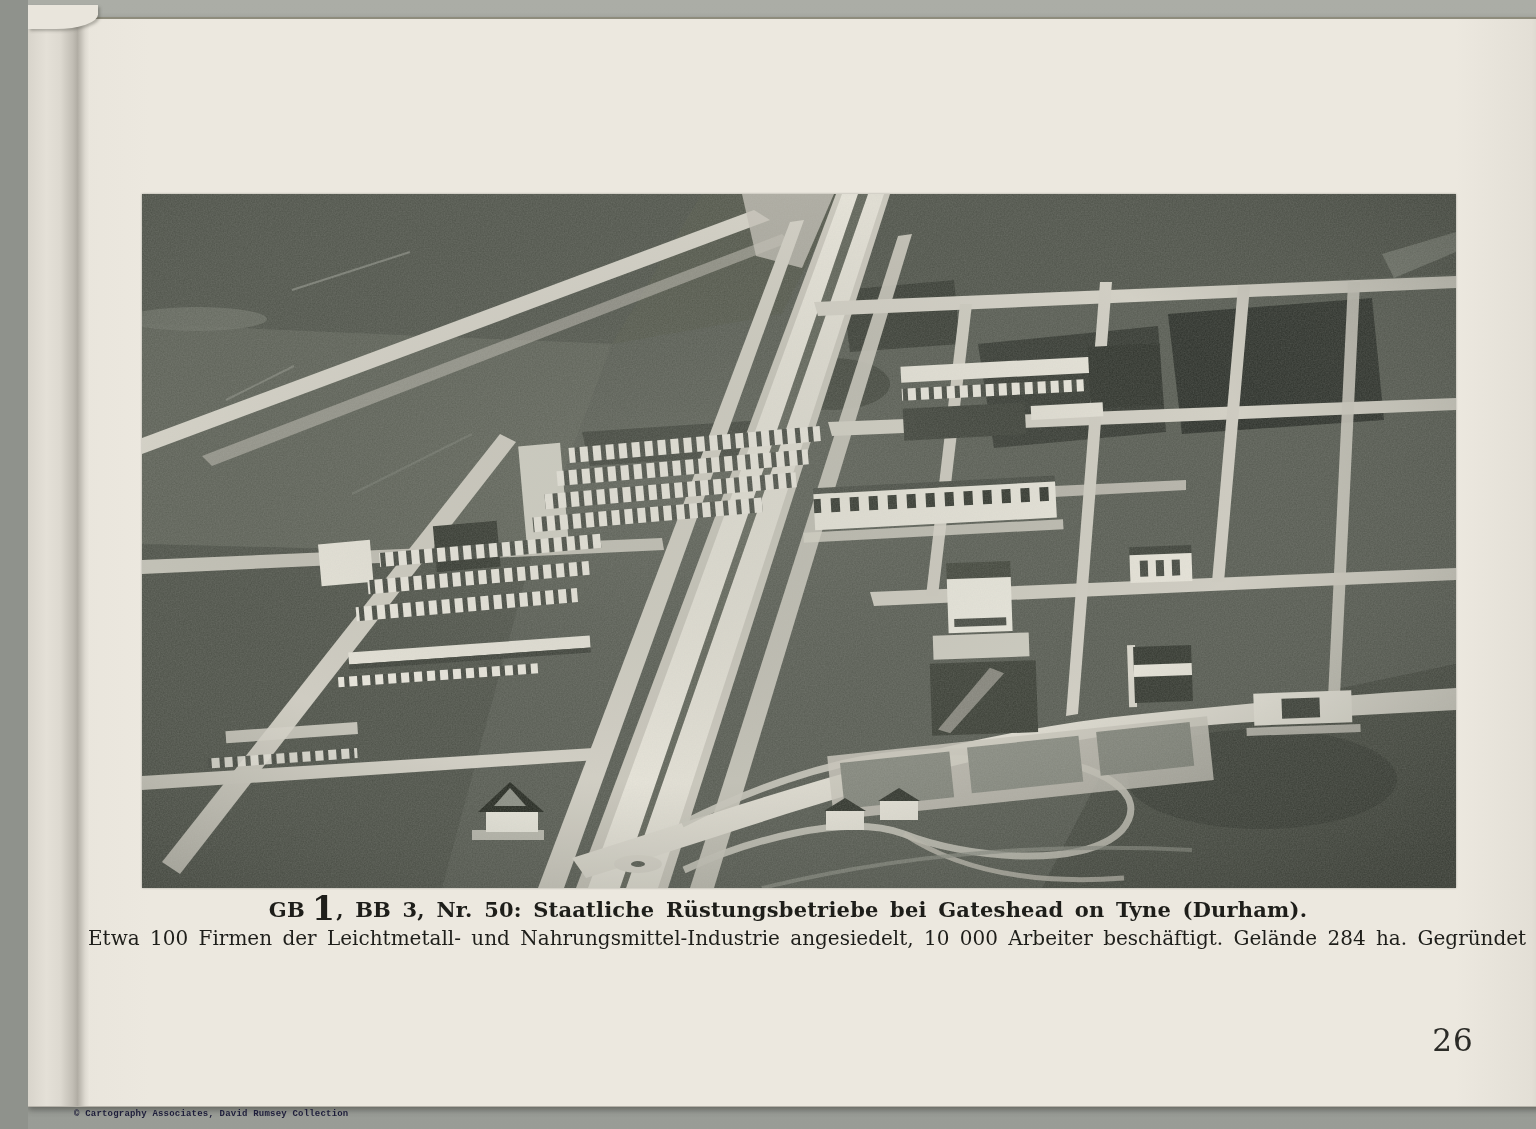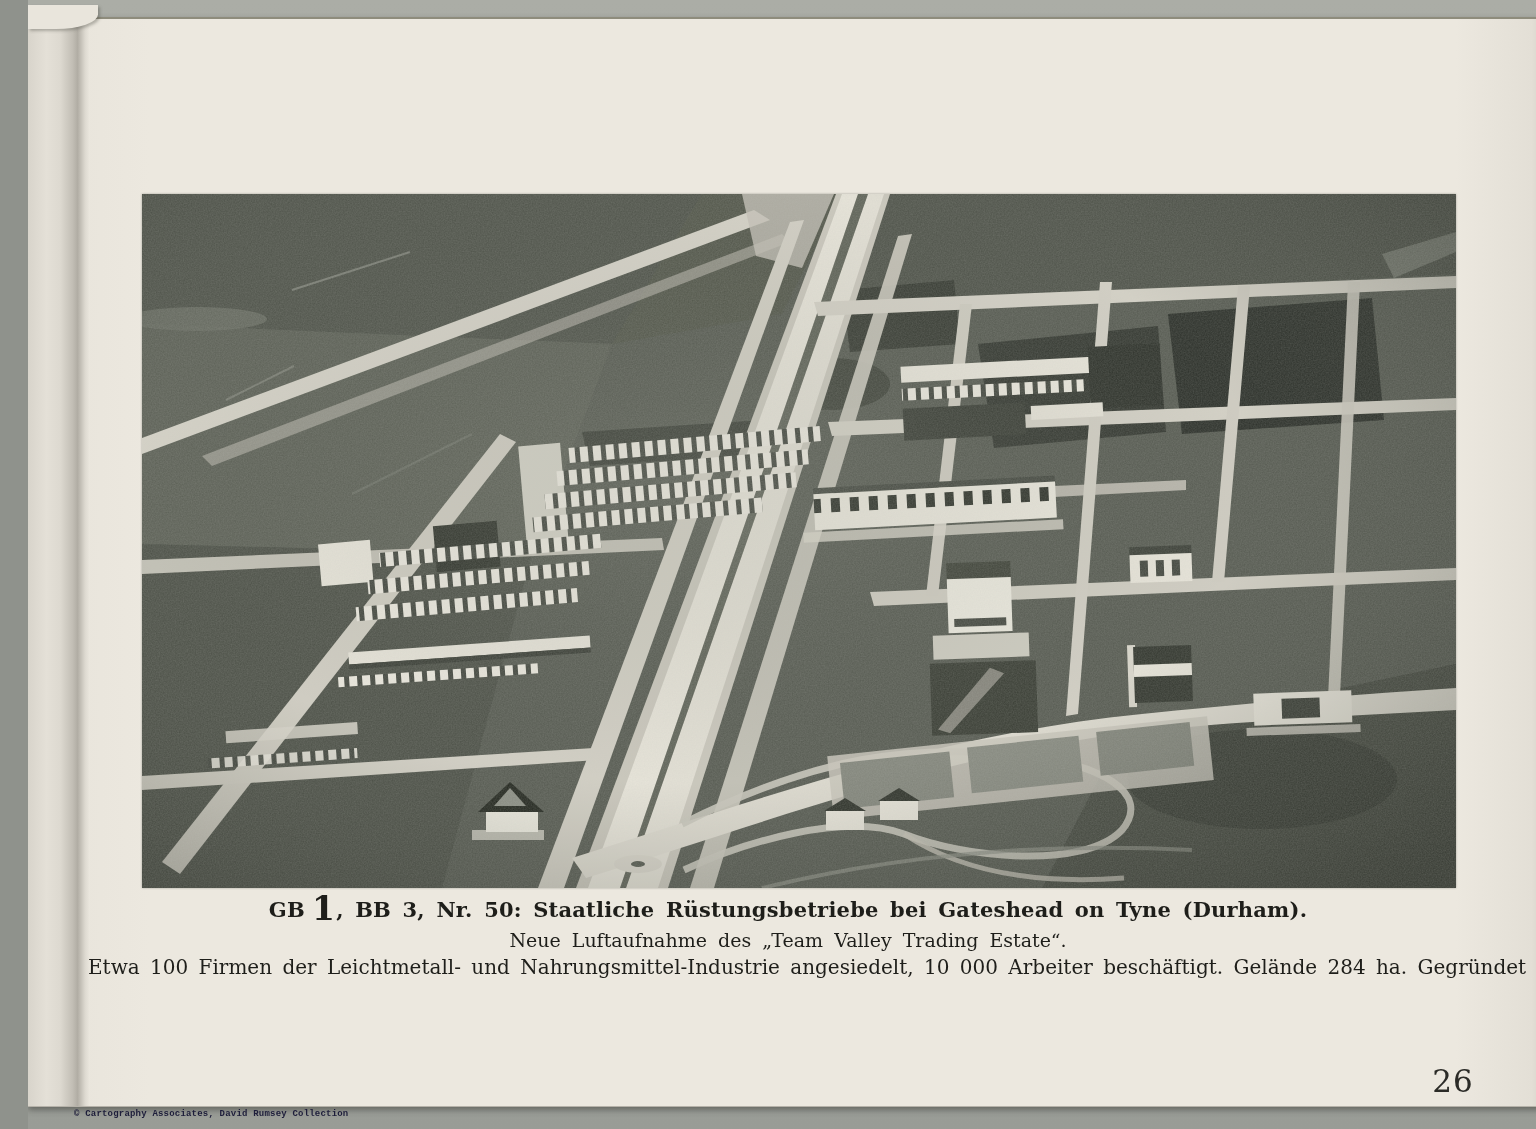--- a/index.html
+++ b/index.html
@@ -21,21 +21,21 @@
                box-shadow:inset 0 0 46px rgba(10,12,8,.35), 0 0 2px rgba(60,60,50,.4);
                background:#575b52;overflow:hidden;}
   .photo-frame svg{display:block;width:100%;height:100%;}
   
   .caption{position:absolute;left:60px;top:876px;width:1400px;text-align:center;color:#1e1e1a;}
   .cap-line1{font-size:21px;line-height:27px;font-weight:bold;word-spacing:4px;letter-spacing:.2px;}
   .cap-numeral{font-size:33px;font-weight:bold;vertical-align:-3px;margin:0 1px 0 7px;}
   .cap-line2{font-size:19px;line-height:24px;margin-top:5px;word-spacing:5px;}
   .cap-line3{font-size:20px;line-height:24px;margin-top:3px;word-spacing:4px;white-space:nowrap;}
   
-  .page-number{position:absolute;left:1380px;top:1044px;width:90px;text-align:center;
+  .page-number{position:absolute;left:1380px;top:1003px;width:90px;text-align:center;
                font-size:31px;color:#2b2b27;letter-spacing:1px;}
   
   .copyright{position:absolute;left:46px;top:1109px;font-family:Liberation Mono, monospace;
              font-size:9px;font-weight:bold;color:#1d1d3a;letter-spacing:.2px;}
 </style>
 </head>
 <body>
 
 <div class="stage">
 
@@ -205,21 +205,20 @@
           <ellipse cx="496" cy="670" rx="7" ry="3" fill="#565a50"></ellipse>
         </g>
 
         <rect width="1314" height="694" fill="url(#vig)"></rect>
         <rect width="1314" height="694" filter="url(#grain)"></rect>
       </svg>
     </div>
 
     <div class="caption">
       <div class="cap-line1"><span>GB</span><span class="cap-numeral">1</span><span>, BB 3, Nr. 50: Staatliche Rüstungsbetriebe bei Gateshead on Tyne (Durham).</span></div>
-      <div class="cap-line2">Neue Luftaufnahme des „Team Valley Trading Estate“.</div>
       <div class="cap-line3">Etwa 100 Firmen der Leichtmetall- und Nahrungsmittel-Industrie angesiedelt, 10 000 Arbeiter beschäftigt. Gelände 284 ha. Gegründet 1936.</div>
     </div>
 
     <div class="page-number">26</div>
   </div>
 
   <div class="copyright">© Cartography Associates, David Rumsey Collection</div>
 </div>
 
 </body></html>

